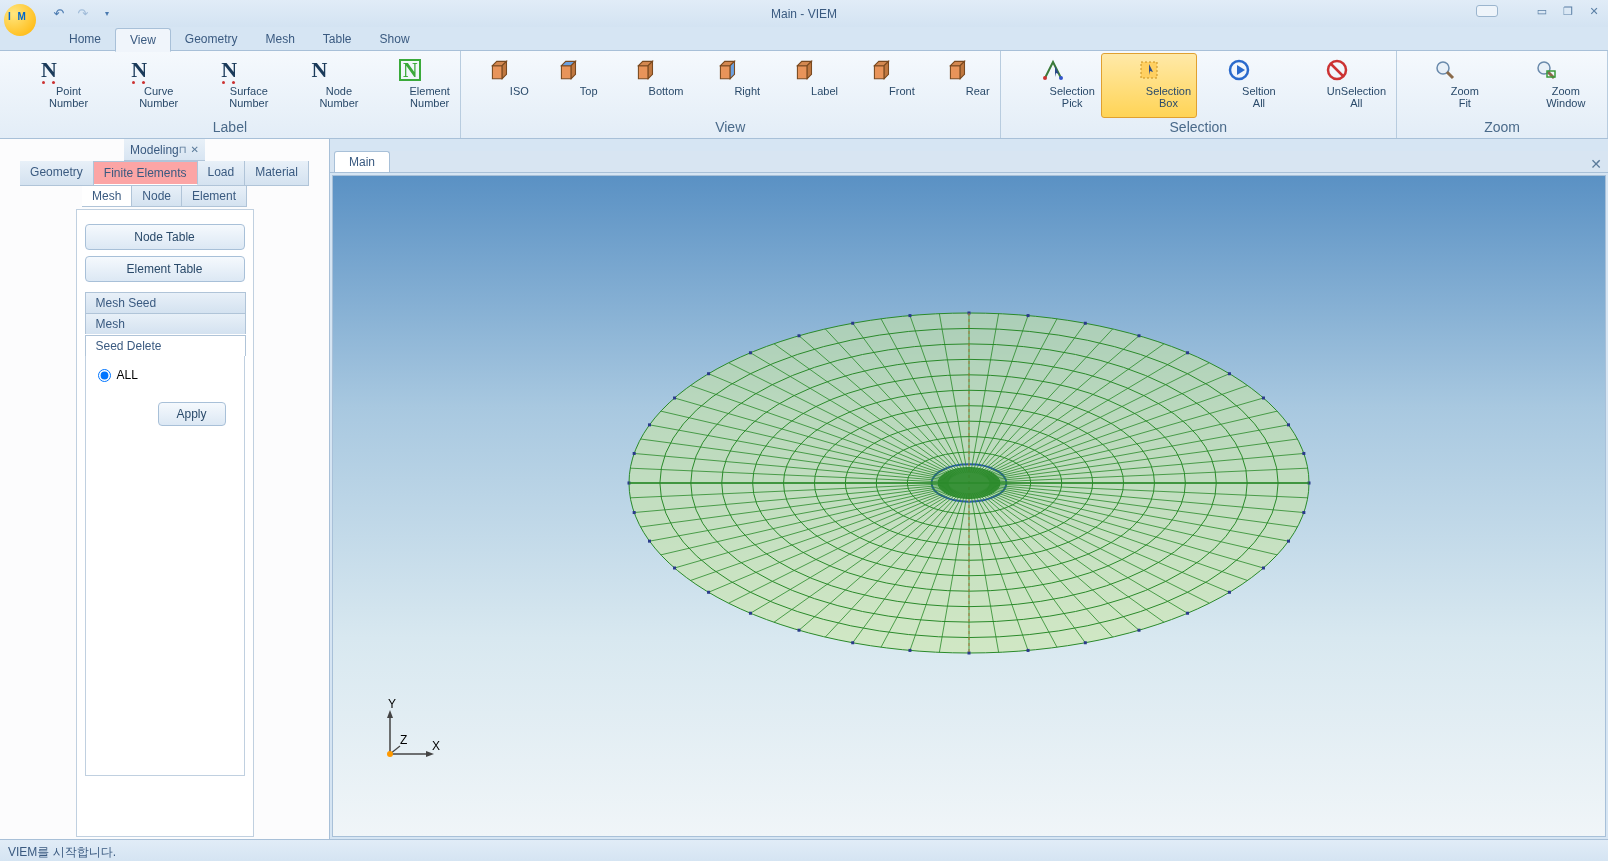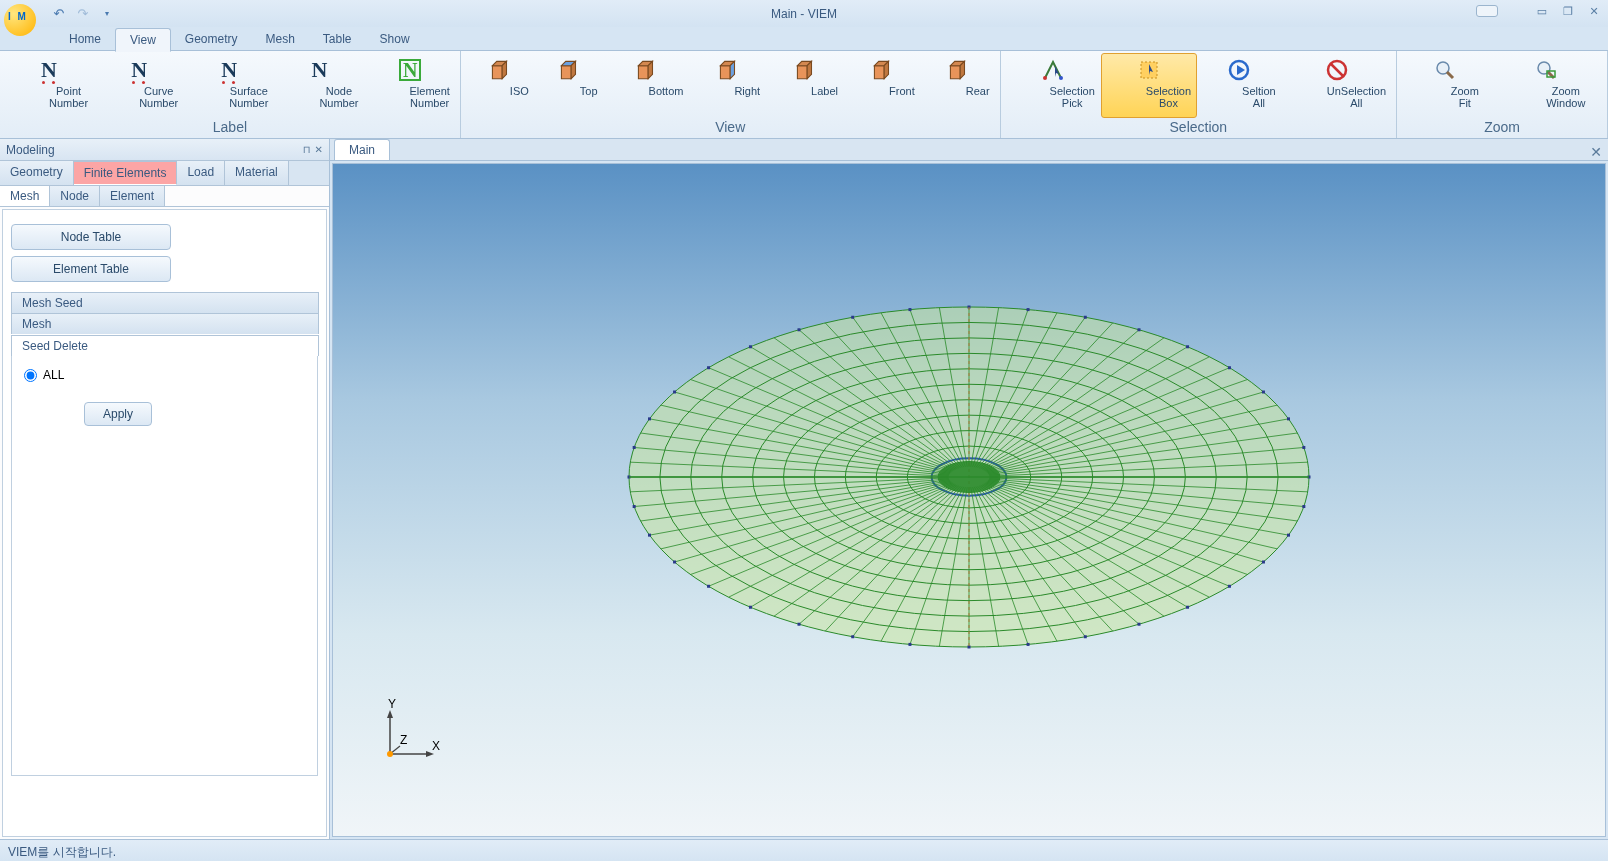--- a/index.html
+++ b/index.html
@@ -33,21 +33,21 @@
 .rbtn-label { text-align:center; font-size:11px; color:#2a4a6a; line-height:1.1; white-space:pre-line;margin-left:39px;}
 .icon-n { font-family:serif; font-size:20px; font-weight:bold; color:#1a3a5a; border:2px solid #1a3a5a; width:22px; height:22px; display:flex; align-items:center; justify-content:center; position:relative;}
 .icon-n.simple { border:none; font-size:22px;}
 .icon-n.red-dot::after { content:""; position:absolute; bottom:-3px; left:4px; width:3px; height:3px; background:#cc3333; border-radius:50%; box-shadow:10px 0 0 #cc3333;}
 .icon-n.green-border { border-color:#3aaa3a; color:#3aaa3a;}
 .icon-zoom svg { width:24px; height:24px;}
 .icon-sel svg { width:24px; height:24px;}
 
 
 .workspace { display:flex; height:calc(100% - 27px - 24px - 88px - 22px);}
-.side-panel { width:330px; background:#fcfcfd; border-right:1px solid #a8c0d8; display:flex; flex-direction:column;}
+.side-panel { width:330px; background:#fcfcfd; border-right:1px solid #a8c0d8; display:flex; flex-direction:column;align-items:center;}
 .panel-header { height:22px; background:linear-gradient(#e8f0f8,#d8e5f2); border-bottom:1px solid #b0c4d8; display:flex; align-items:center; padding:0 6px; color:#3a5a80;}
 .panel-header-controls { margin-left:auto; display:flex; gap:4px;}
 .panel-header-controls span { font-size:10px; color:#5a7a9a; cursor:pointer;}
 
 .subtabs1 { display:flex; background:#d8e5f2; border-bottom:1px solid #b0c4d8;}
 .subtab1 { padding:4px 10px; color:#3a5a80; cursor:pointer; border-right:1px solid #b0c4d8; background:linear-gradient(#e8f0f8,#d4e2f0);}
 .subtab1.active { background:#fca5a5; border-top:1px solid #b0c4d8; border-bottom:1px solid #fff; position:relative; top:0;}
 
 .subtabs2 { display:flex; border-bottom:1px solid #b0c4d8;}
 .subtab2 { padding:3px 10px; color:#3a5a80; cursor:pointer; background:linear-gradient(#e8f0f8,#d4e2f0); border-right:1px solid #b0c4d8;}
@@ -60,21 +60,21 @@
 .subtab3 { padding:3px 10px; color:#3a5a80; cursor:pointer; background:linear-gradient(#e8f0f8,#d4e2f0); border:1px solid #b0c4d8; border-bottom:none; margin-right:-1px;}
 .subtab3.active { background:#fff; position:relative; top:1px;}
 
 .seed-body { border:1px solid #c0d0e0; border-top:none; padding:12px; height:420px;}
 .radio-row { display:flex; align-items:center; gap:6px; margin-bottom:20px;}
 .radio-row input { margin:0;}
 .apply-btn { display:block; width:68px; margin:20px 0 0 60px; padding:4px 0; text-align:center; background:linear-gradient(#f5f9fd,#dce8f4); border:1px solid #a8c0d8; border-radius:4px; color:#2a4a6a; cursor:pointer;}
 
 
 .viewport-area { flex:1; display:flex; flex-direction:column; position:relative;}
-.view-tabs { height:22px; display:flex; align-items:flex-end; background:#d8e5f2; border-bottom:1px solid #a8c0d8;}
+.view-tabs { height:22px; display:flex; align-items:flex-end; background:#d8e5f2; border-bottom:1px solid #a8c0d8;margin-top:12px;}
 .view-tab { padding:3px 14px; background:#fff; border:1px solid #a8c0d8; border-bottom:none; margin-left:4px; border-radius:3px 3px 0 0; color:#3a5a80;}
 .view-close { margin-left:auto; margin-right:6px; color:#5a7a9a; cursor:pointer; font-size:14px;}
 .canvas { flex:1; background:linear-gradient(#5a91c4 0%, #a8c8e0 35%, #d8e8f0 70%, #f0f5f8 100%); position:relative; border:1px solid #a8c0d8; margin:2px;}
 .axis-gizmo { position:absolute; left:45px; bottom:70px; width:60px; height:60px;}
 .axis-gizmo svg { width:100%; height:100%; overflow:visible;}
 
 
 .statusbar { height:19px; background:linear-gradient(#e1ecf7,#d3e3f2); border-top:1px solid #a8c0d8; display:flex; align-items:center; padding:12px 8px; color:#3a5a80;}
 
 

